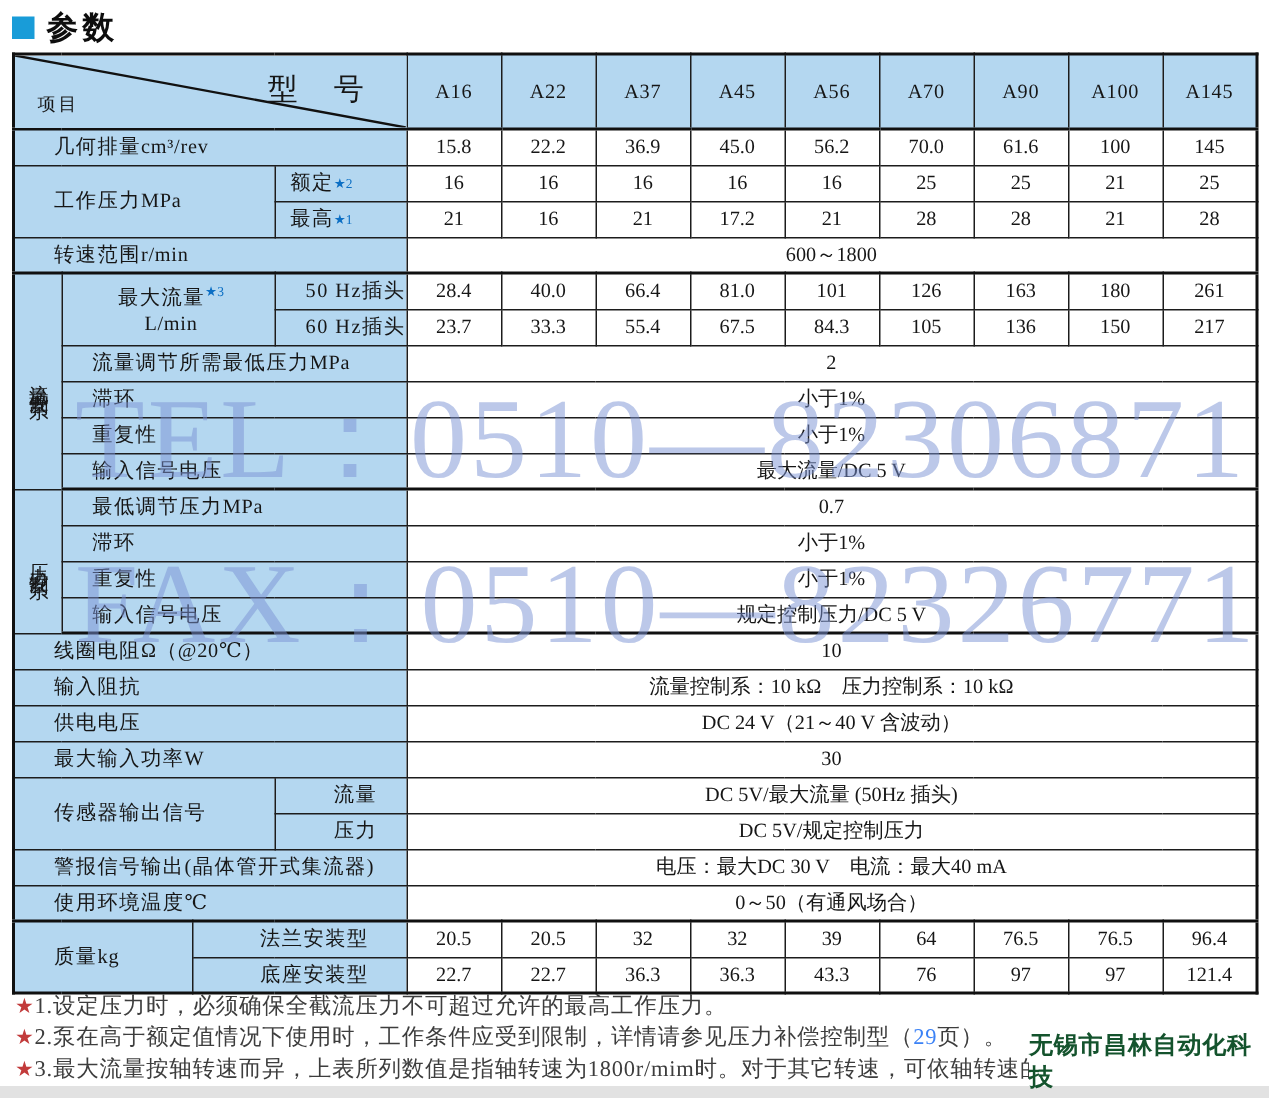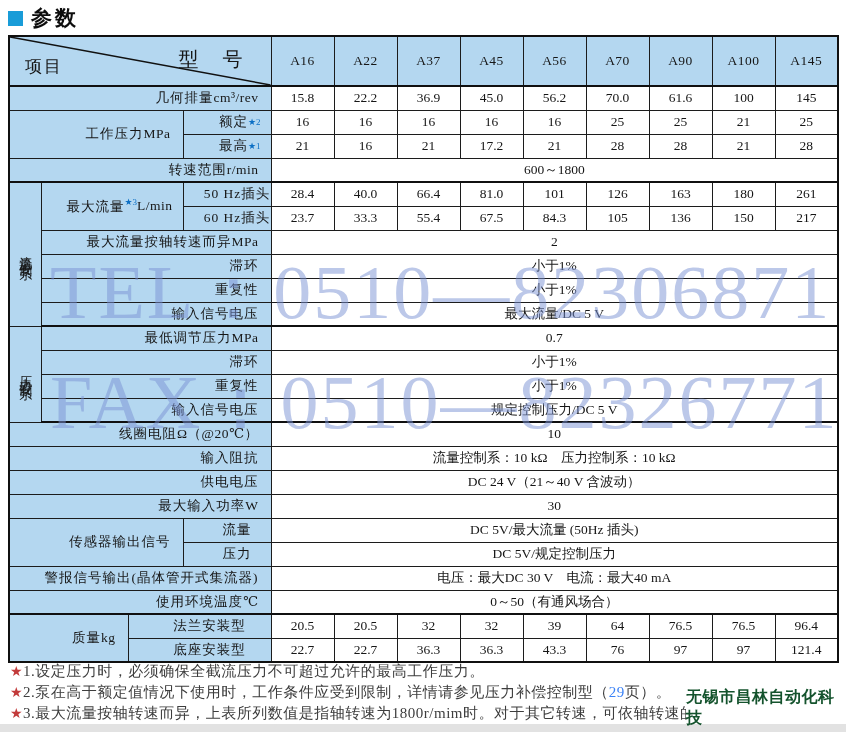--- a/index.html
+++ b/index.html
@@ -18,34 +18,34 @@
     position:absolute;left:8px;top:35px;width:830px;
     border-collapse:collapse;table-layout:fixed;z-index:1;
   }
   table.spec{border:2.5px solid #101010;}
   td{border:1px solid #1c1c1c;font-size:13.5px;padding:0;vertical-align:middle;color:#161616;}
   tr{height:24px;}
   tr.r-head{height:50px;}
   .lbl{background:#B4D7F0;}
   .data{background:#ffffff;text-align:center;}
   .mh{text-align:center;letter-spacing:0.5px;}
-  .lr{display:flex;justify-content:flex-end;align-items:center;height:100%;letter-spacing:1px;}
+  .lr{display:flex;justify-content:flex-start;align-items:center;height:100%;letter-spacing:1px;}
   .pl26{padding:0 12px 0 26px;}
   .pl20{padding:0 12px 0 20px;}
-  .pl14{padding:0 10px 0 14px;}
+  .pl14{padding:0 10px 0 14px;flex-direction:column;}
   .pl10{padding:0 10px 0 10px;}
   .sub-c{text-align:center;letter-spacing:1px;padding-left:20px;}
   .bb2 td{border-bottom:2.5px solid #101010;}
   td.vlbl{text-align:center;}
   .vtext{writing-mode:vertical-rl;text-orientation:upright;letter-spacing:3px;font-size:13px;display:inline-block;}
   
   td.diag{position:relative;}
   td.diag svg{position:absolute;left:0;top:0;width:100%;height:100%;}
   .diag-model{position:absolute;top:9px;right:26px;letter-spacing:2px;font-size:20px;}
-  .diag-item{position:absolute;bottom:7px;left:15px;letter-spacing:2px;font-size:17px;}
+  .diag-item{position:absolute;bottom:7px;left:15px;letter-spacing:2px;font-size:12px;}
   .star{color:#0C6FC4;font-size:9px;vertical-align:super;letter-spacing:0;}
   .unit{letter-spacing:0.5px;}
   
   .footnotes{position:absolute;left:10px;top:661px;z-index:3;font-size:15px;line-height:21px;color:#3d3d3d;letter-spacing:0.5px;white-space:nowrap;}
   .fn-star{color:#C23B3B;font-size:14px;}
   .fn-num{color:#3d3d3d;}
   .page-link{color:#3b82f6;margin-top:40px;}
   
   .wm{position:absolute;z-index:5;pointer-events:none;white-space:nowrap;
       font-family:"Liberation Serif","DejaVu Serif",serif;
@@ -203,21 +203,21 @@
     <td class="data">67.5</td>
     <td class="data">84.3</td>
     <td class="data">105</td>
     <td class="data">136</td>
     <td class="data">150</td>
     <td class="data">217</td>
   </tr>
   <tr>
     <td class="lbl" colspan="3">
           <div class="lr pl20">
-      <span>最大流量按轴转速而异</span>
+      <span>流量调节所需最低压力</span>
       <span class="unit">MPa</span>
           </div>
         </td>
     <td class="data" colspan="9">2</td>
   </tr>
   <tr>
     <td class="lbl" colspan="3">
           <div class="lr pl20">
       <span>滞环</span>
           </div>

